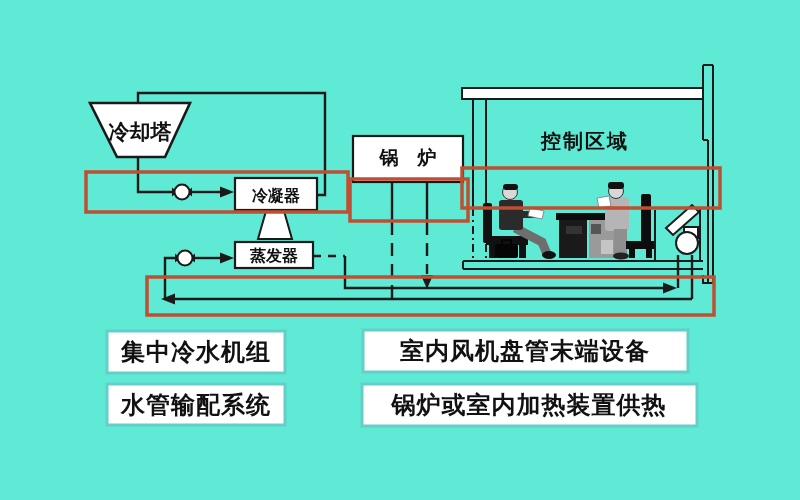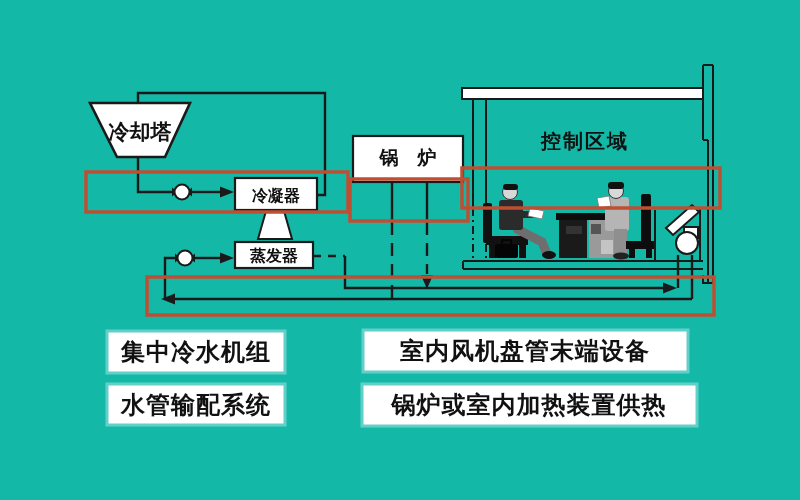--- a/index.html
+++ b/index.html
@@ -1,16 +1,16 @@
 <!DOCTYPE html>
 <html><head>
 <meta charset="utf-8">
 <style>
   html,body{margin:0;padding:0;background:#ffffff;}
-  .stage{position:relative;width:800px;height:500px;background:#14b8a6;overflow:hidden;
+  .stage{position:relative;width:800px;height:500px;background:#5eead4;overflow:hidden;
          font-family:"Liberation Sans", sans-serif;}
   svg{display:block;}
   text{fill:#111;font-family:"Liberation Sans", sans-serif;}
   .eq-label{font-weight:bold;}
   .caption{font-weight:bold;letter-spacing:1px;}
 </style>
 </head>
 <body>
 
 <div class="stage">

